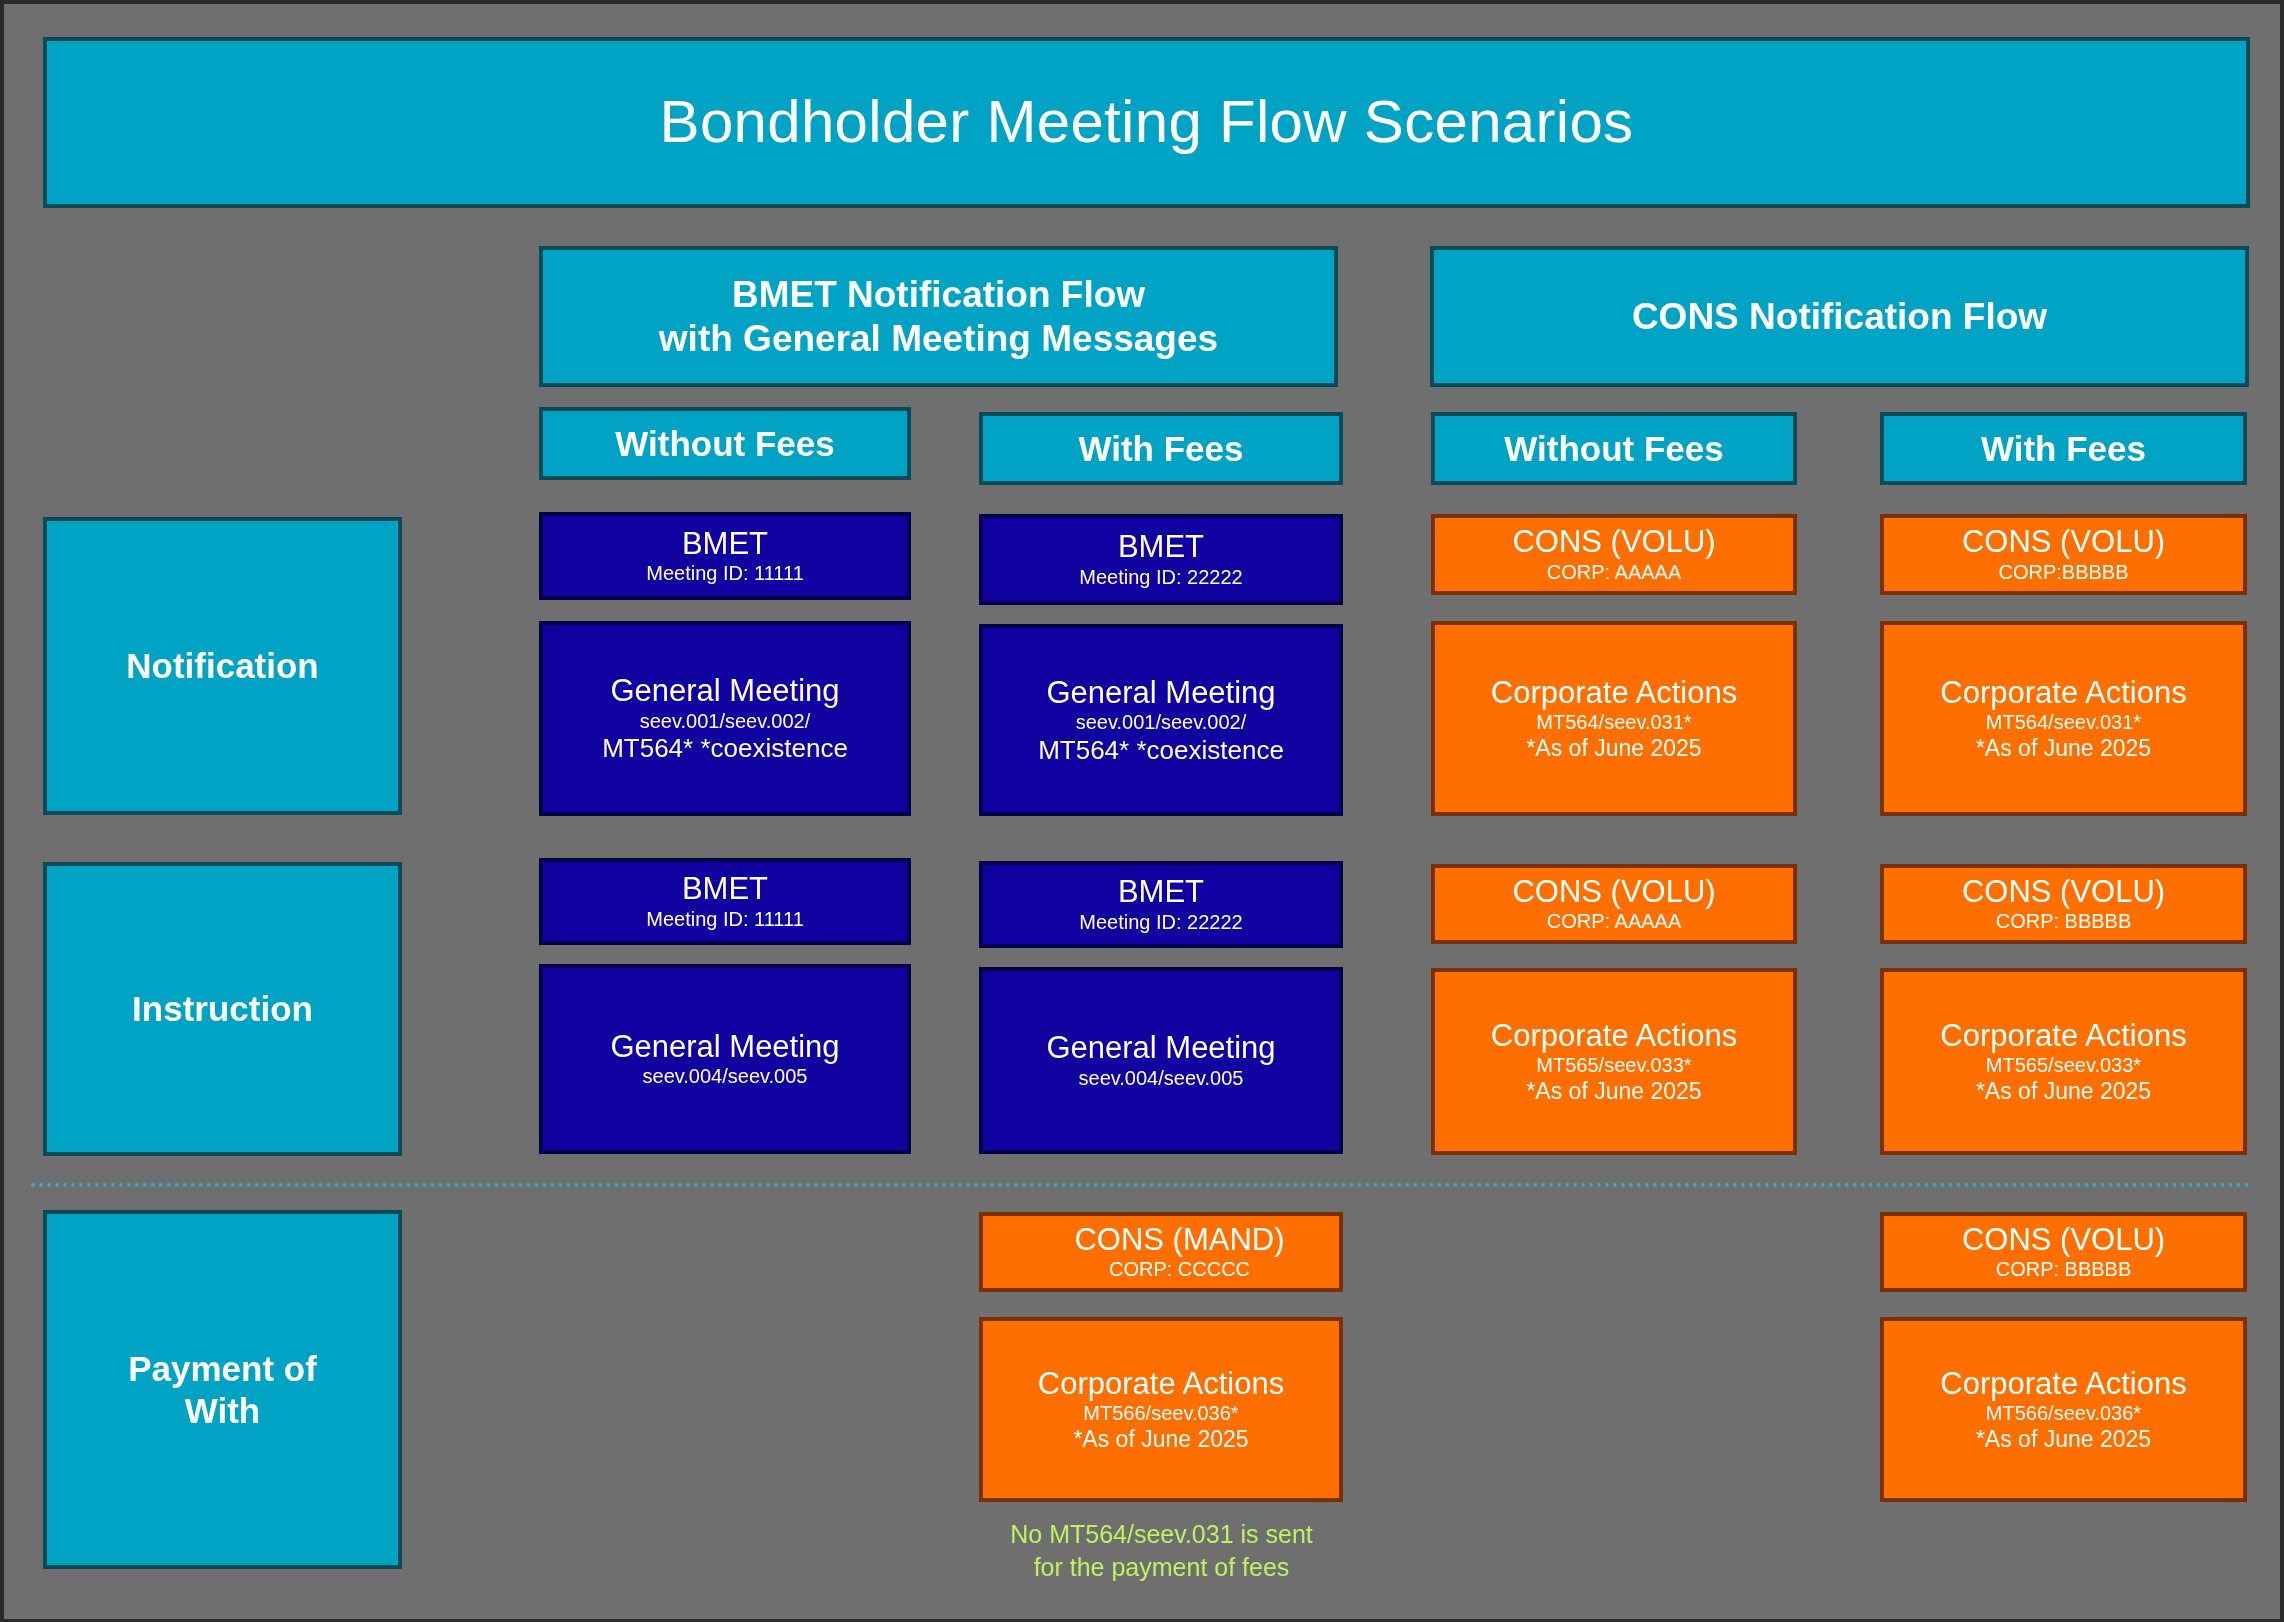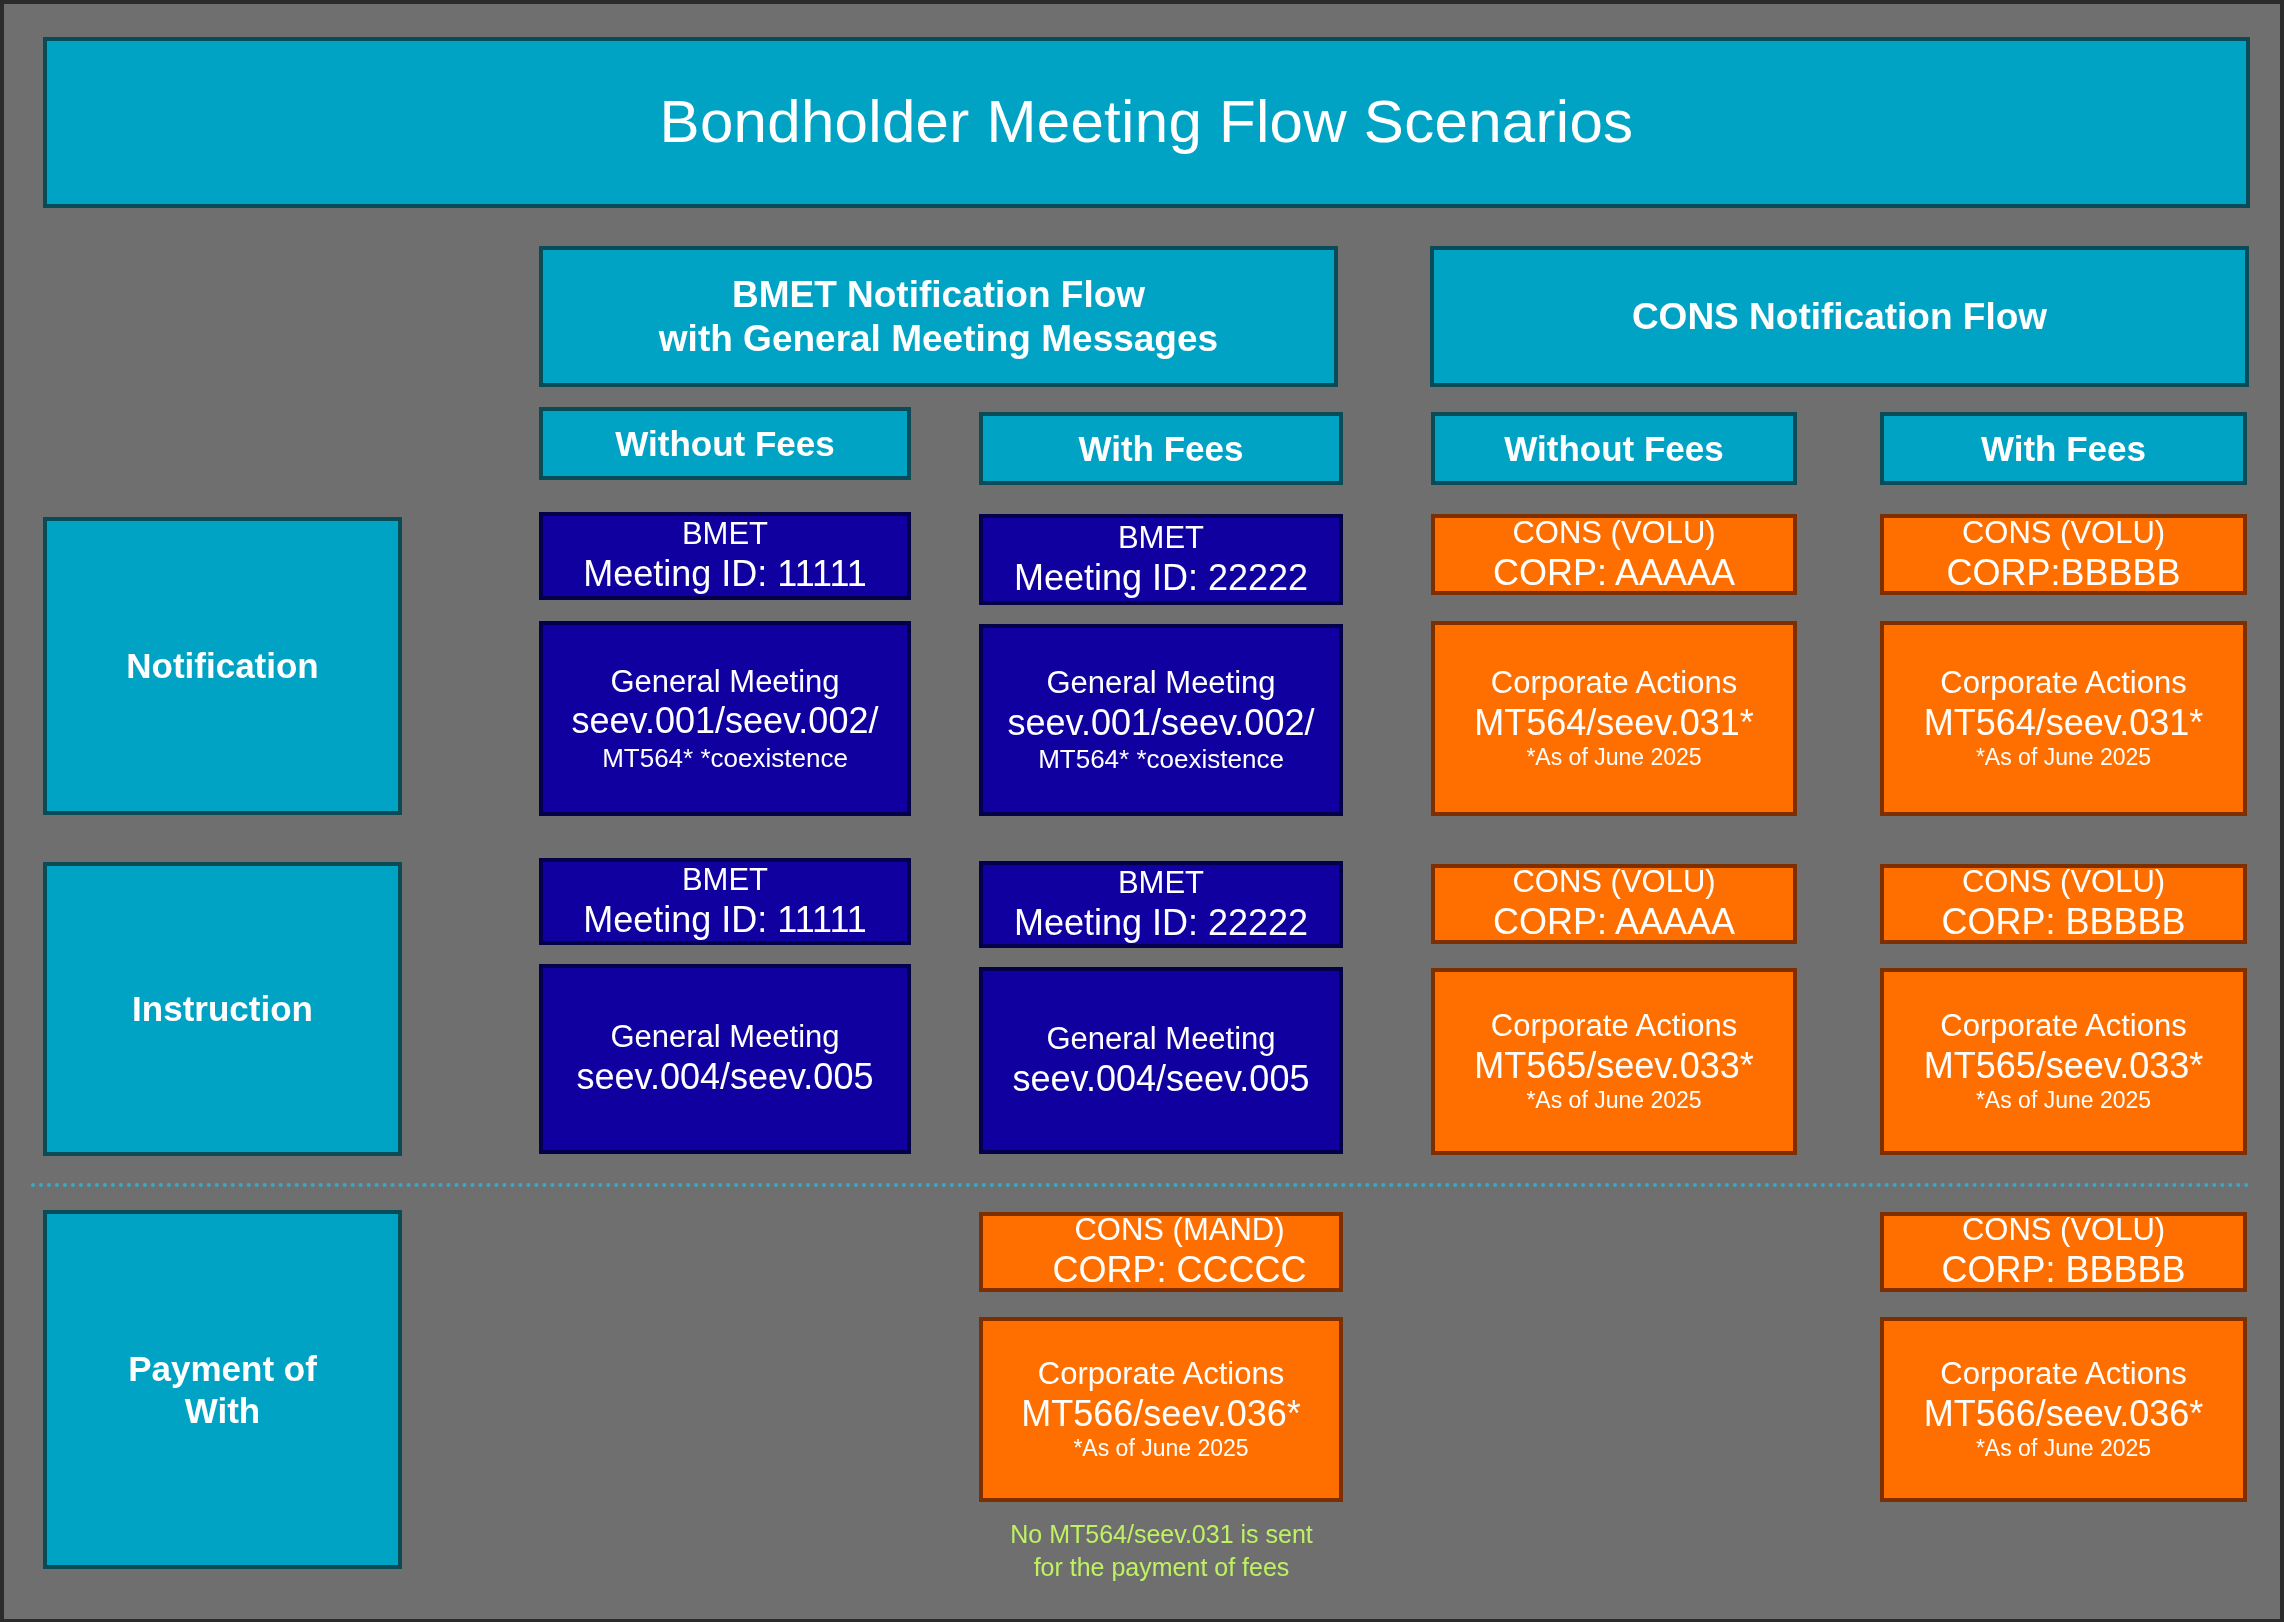--- a/index.html
+++ b/index.html
@@ -55,21 +55,21 @@
 
   
   .fee-header { height: 73px; }
   .fee-header .t { font-size: 35px; font-weight: bold; }
 
   
   .row-label .t { font-size: 35px; font-weight: bold; }
 
   
   .msg .l1 { font-size: 31px; }
-  .msg .l2 { font-size: 36px; }
+  .msg .l2 { font-size: 20px; }
   .msg .l3 { font-size: 26px; }
   .msg .l4 { font-size: 23px; }
 
   .note {
     position: absolute;
     text-align: center;
     color: #bef264;
     font-size: 25px;
     line-height: 1.32;
   }

